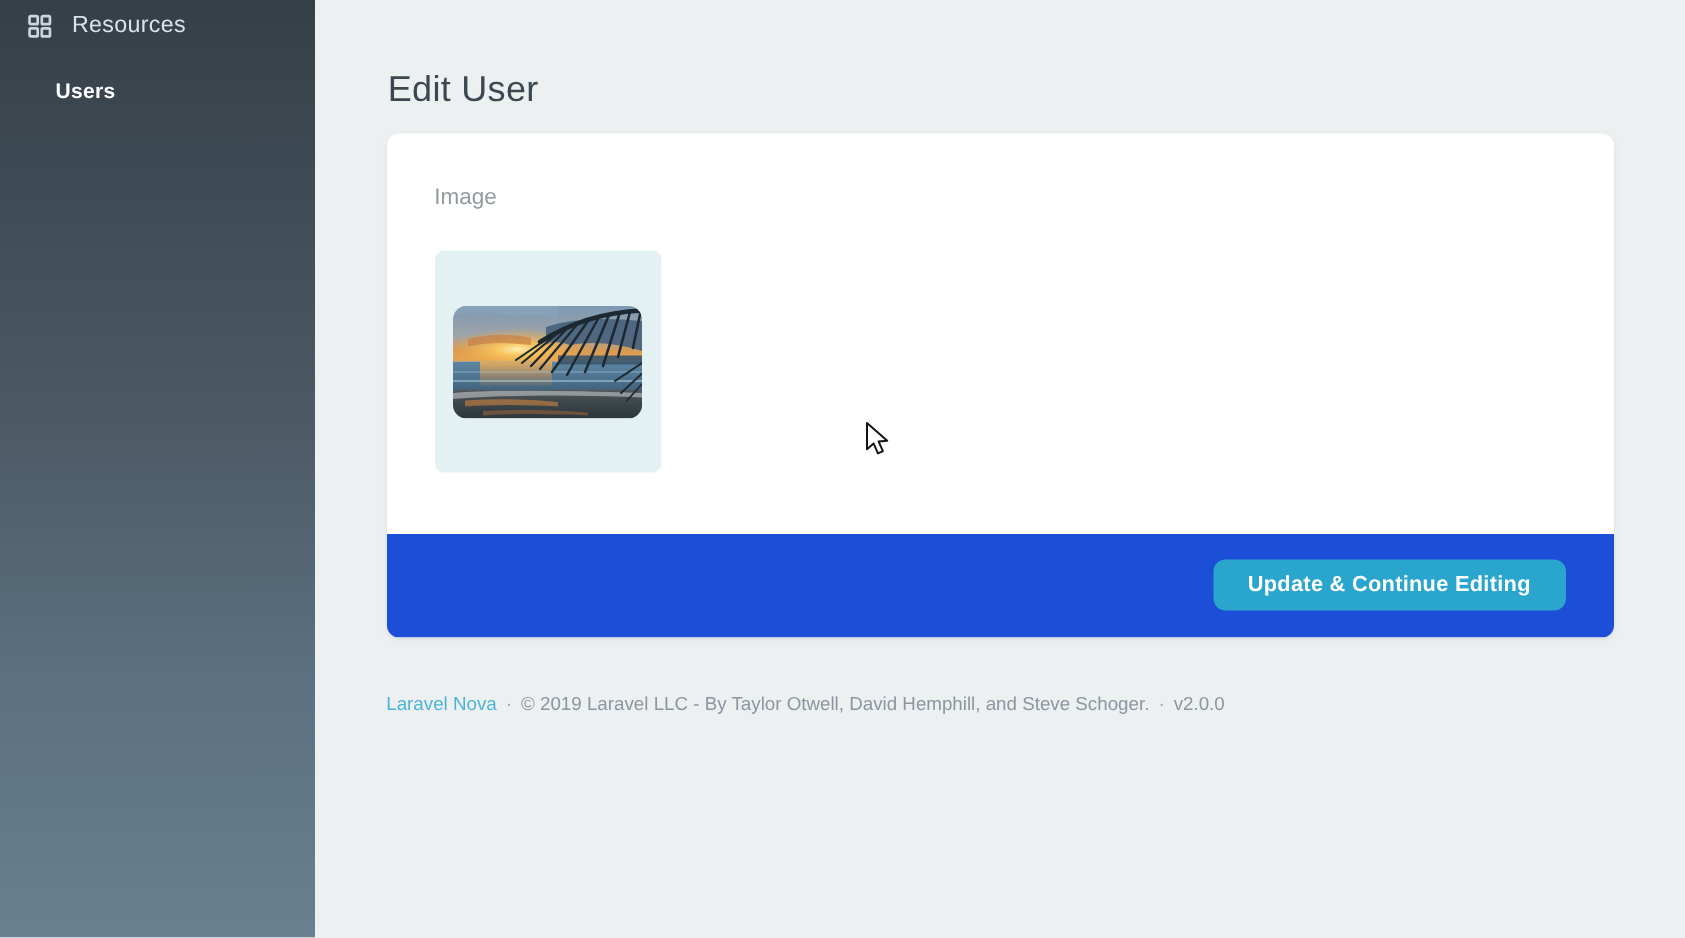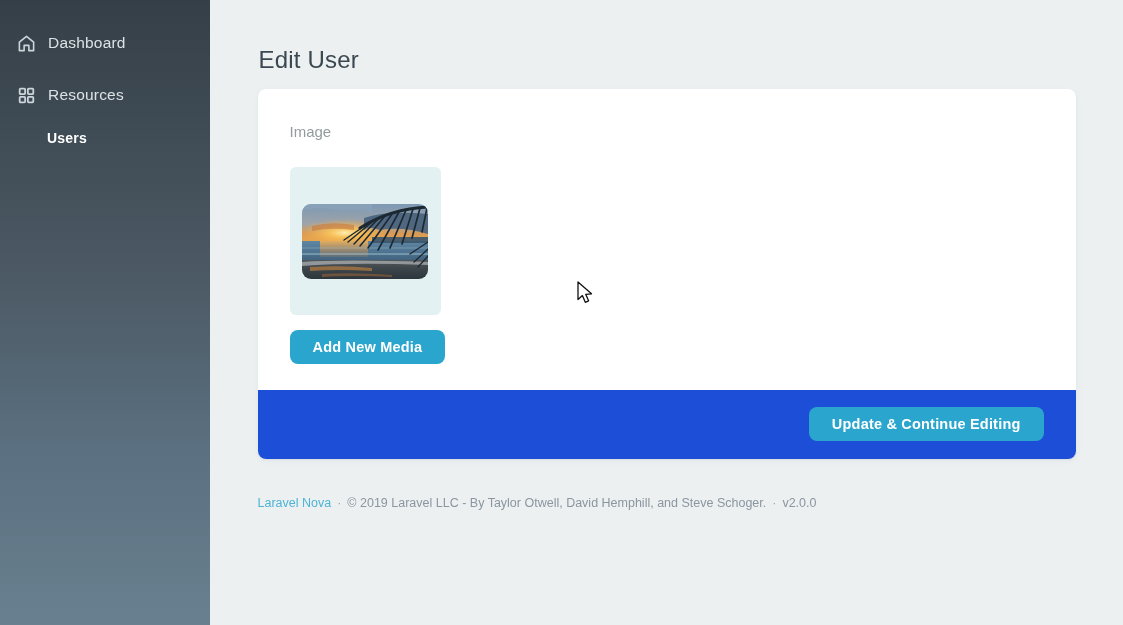--- a/index.html
+++ b/index.html
@@ -17,21 +17,21 @@
   }
   .nav-item {
     display:flex; align-items:center; height:34px;
     padding-left:17px; cursor:pointer;
     color:#dce2e5; font-size:15.5px; letter-spacing:.2px;
   }
   .nav-item .nav-icon { width:19px; height:19px; margin-right:12px; flex:0 0 auto; display:flex; align-items:center; justify-content:center; }
   .nav-item.first { margin-top:26px; }
   .nav-item + .nav-item { margin-top:18px; }
   .nav-sub {
-    margin-top:15px; padding-left:47px; height:22px; display:flex; align-items:center;
+    margin-top:15px; padding-left:37px; height:22px; display:flex; align-items:center;
     color:#ffffff; font-size:14px; font-weight:bold; cursor:pointer; letter-spacing:.2px;
   }
 
   
   .main { position:absolute; left:210px; top:0; width:913px; height:510px; }
   .content { width:818px; margin:0 auto; padding-top:46px; }
   .page-title {
     margin:0 0 15px 1px; font-size:24px; font-weight:500; color:#3b4852; letter-spacing:.2px;
   }
 
@@ -67,28 +67,20 @@
   .page-footer a { color:#4db4d6; text-decoration:none; cursor:pointer; }
   .page-footer .sep { margin:0 6px; color:#9aa4ad; }
 
   
   .cursor { position:absolute; left:577px; top:281px; width:19px; height:23px; pointer-events:none; }
 </style>
 </head>
 <body>
 
 <nav class="sidebar">
-  <div class="nav-item first">
-    <span class="nav-icon">
-      <svg width="19" height="19" viewBox="0 0 20 20" fill="none" stroke="#ccd5d9" stroke-width="1.7" stroke-linejoin="round" stroke-linecap="round">
-        <path d="M2.5 8.5 L10 2.5 L17.5 8.5 L17.5 17.5 L12.5 17.5 L12.5 12 L7.5 12 L7.5 17.5 L2.5 17.5 Z"></path>
-      </svg>
-    </span>
-    <span>Dashboard</span>
-  </div>
   <div class="nav-item">
     <span class="nav-icon">
       <svg width="17" height="17" viewBox="0 0 20 20" fill="none" stroke="#ccd5d9" stroke-width="2.1">
         <rect x="2" y="2" width="6.4" height="6.4" rx="1"></rect>
         <rect x="11.6" y="2" width="6.4" height="6.4" rx="1"></rect>
         <rect x="2" y="11.6" width="6.4" height="6.4" rx="1"></rect>
         <rect x="11.6" y="11.6" width="6.4" height="6.4" rx="1"></rect>
       </svg>
     </span>
     <span>Resources</span>
@@ -169,21 +161,20 @@
                 <path d="M125,4 L120,28" stroke-width="1.7"></path>
 
                 <path d="M126,38 L108,50" stroke-width="1.3"></path>
                 <path d="M126,45 L112,58" stroke-width="1.3"></path>
                 <path d="M126,52 L116,63" stroke-width="1.2"></path>
               </g>
             </svg>
           </span>
         </div>
 
-        <button class="btn">Add New Media</button>
       </div>
 
       <div class="card-footer">
         <button class="btn">Update &amp; Continue Editing</button>
       </div>
     </section>
 
     <div class="page-footer">
       <a>Laravel Nova</a><span class="sep">·</span><span>© 2019 Laravel LLC - By Taylor Otwell, David Hemphill, and Steve Schoger.</span><span class="sep">·</span><span>v2.0.0</span>
     </div>

